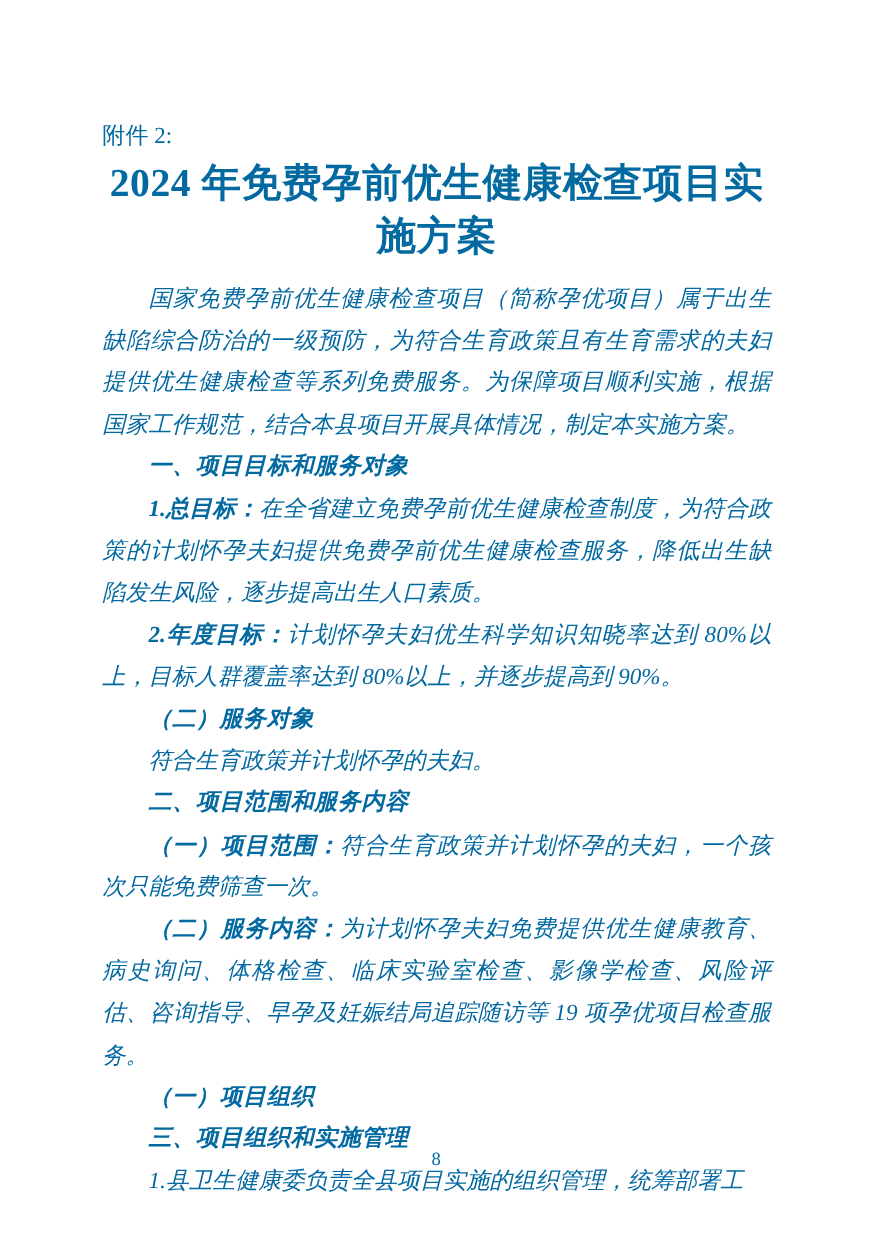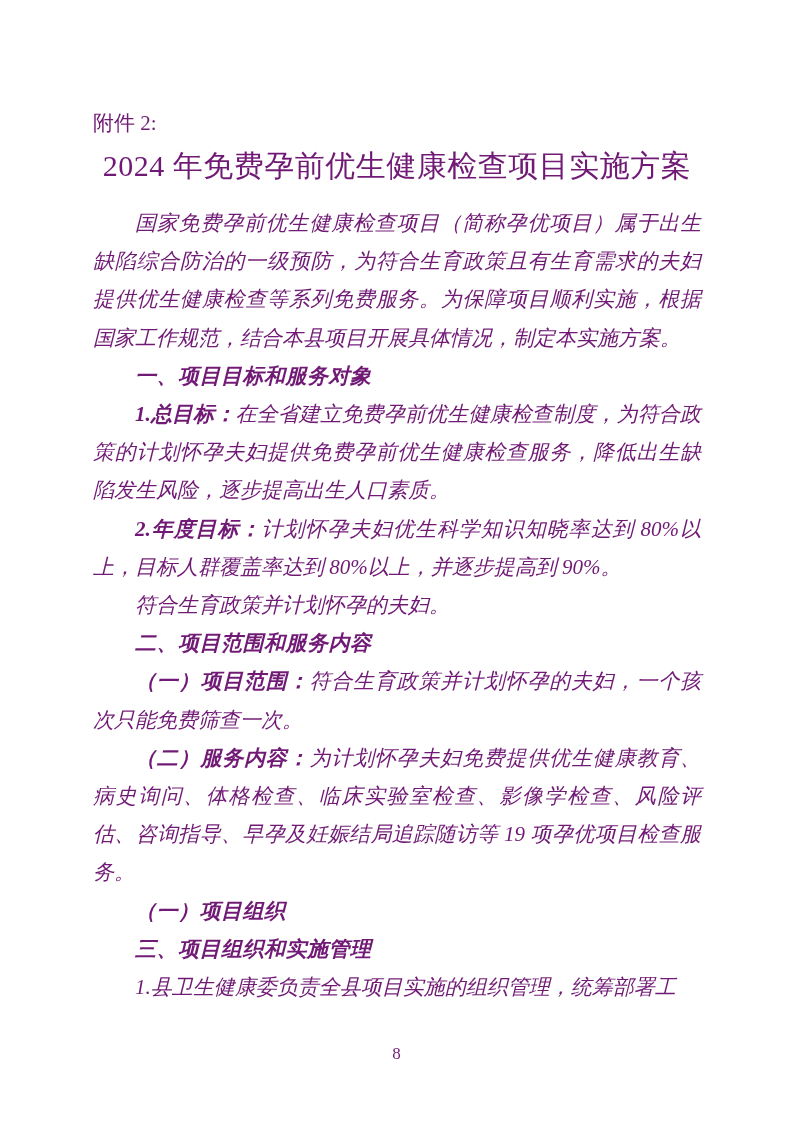--- a/index.html
+++ b/index.html
@@ -5,39 +5,39 @@
   html, body {
     margin: 0;
     padding: 0;
     background: #ffffff;
   }
   .page {
     position: relative;
     width: 793px;
     height: 1122px;
     background: #ffffff;
-    color: #701a75;
+    color: #0369a1;
     overflow: hidden;
     font-family: "Liberation Serif", "DejaVu Serif", serif;
   }
   .content {
     position: absolute;
     left: 93px;
     top: 104px;
     width: 608px;
   }
   .attachment {
     font-size: 21px;
     line-height: 38px;
     text-align: left;
   }
   .doc-title {
     margin: 0 0 14px 0;
-    font-size: 30px;
-    font-weight: normal;
+    font-size: 36px;
+    font-weight: bold;
     line-height: 48px;
     text-align: center;
     letter-spacing: 0.5px;
     font-family: "Liberation Serif", "DejaVu Serif", serif;
   }
   .block {
     font-size: 21px;
     line-height: 38.2px;
     text-indent: 2em;
     font-style: italic;
@@ -72,20 +72,21 @@
 
 <div class="page">
   <div class="content">
     <div class="attachment">附件 2:</div>
     <h1 class="doc-title">2024 年免费孕前优生健康检查项目实施方案</h1>
     <div id="blocks">
         <div class="block body"><span>国家免费孕前优生健康检查项目（简称孕优项目）属于出生缺陷综合防治的一级预防，为符合生育政策且有生育需求的夫妇提供优生健康检查等系列免费服务。为保障项目顺利实施，根据国家工作规范，结合本县项目开展具体情况，制定本实施方案。</span></div>
         <div class="block h1"><span>一、项目目标和服务对象</span></div>
         <div class="block body"><span class="lead">1.总目标：</span><span>在全省建立免费孕前优生健康检查制度，为符合政策的计划怀孕夫妇提供免费孕前优生健康检查服务，降低出生缺陷发生风险，逐步提高出生人口素质。</span></div>
         <div class="block body"><span class="lead">2.年度目标：</span><span>计划怀孕夫妇优生科学知识知晓率达到 80%以上，目标人群覆盖率达到 80%以上，并逐步提高到 90%。</span></div>
+        <div class="block h2"><span>（二）服务对象</span></div>
         <div class="block body"><span>符合生育政策并计划怀孕的夫妇。</span></div>
         <div class="block h1"><span>二、项目范围和服务内容</span></div>
         <div class="block body"><span class="lead">（一）项目范围：</span><span>符合生育政策并计划怀孕的夫妇，一个孩次只能免费筛查一次。</span></div>
         <div class="block body"><span class="lead">（二）服务内容：</span><span>为计划怀孕夫妇免费提供优生健康教育、病史询问、体格检查、临床实验室检查、影像学检查、风险评估、咨询指导、早孕及妊娠结局追踪随访等 19 项孕优项目检查服务。</span></div>
         <div class="block h2"><span>（一）项目组织</span></div>
         <div class="block h1"><span>三、项目组织和实施管理</span></div>
         <div class="block body"><span>1.县卫生健康委负责全县项目实施的组织管理，统筹部署工</span></div>
       </div>
   </div>
   <div class="page-number">8</div>

